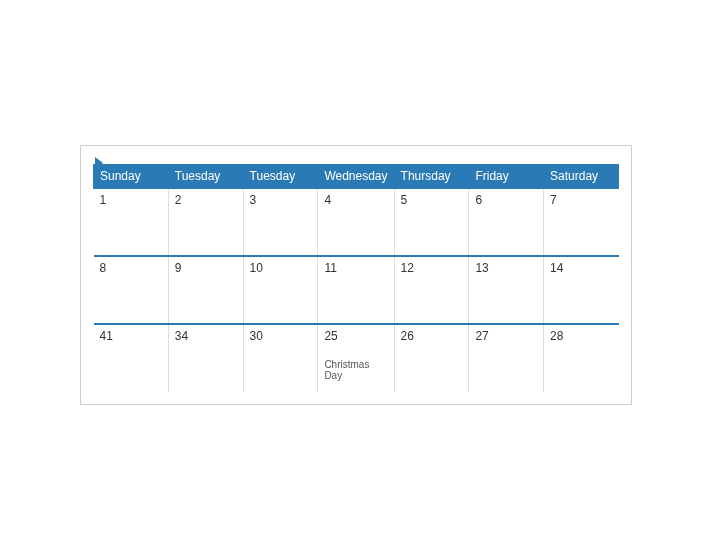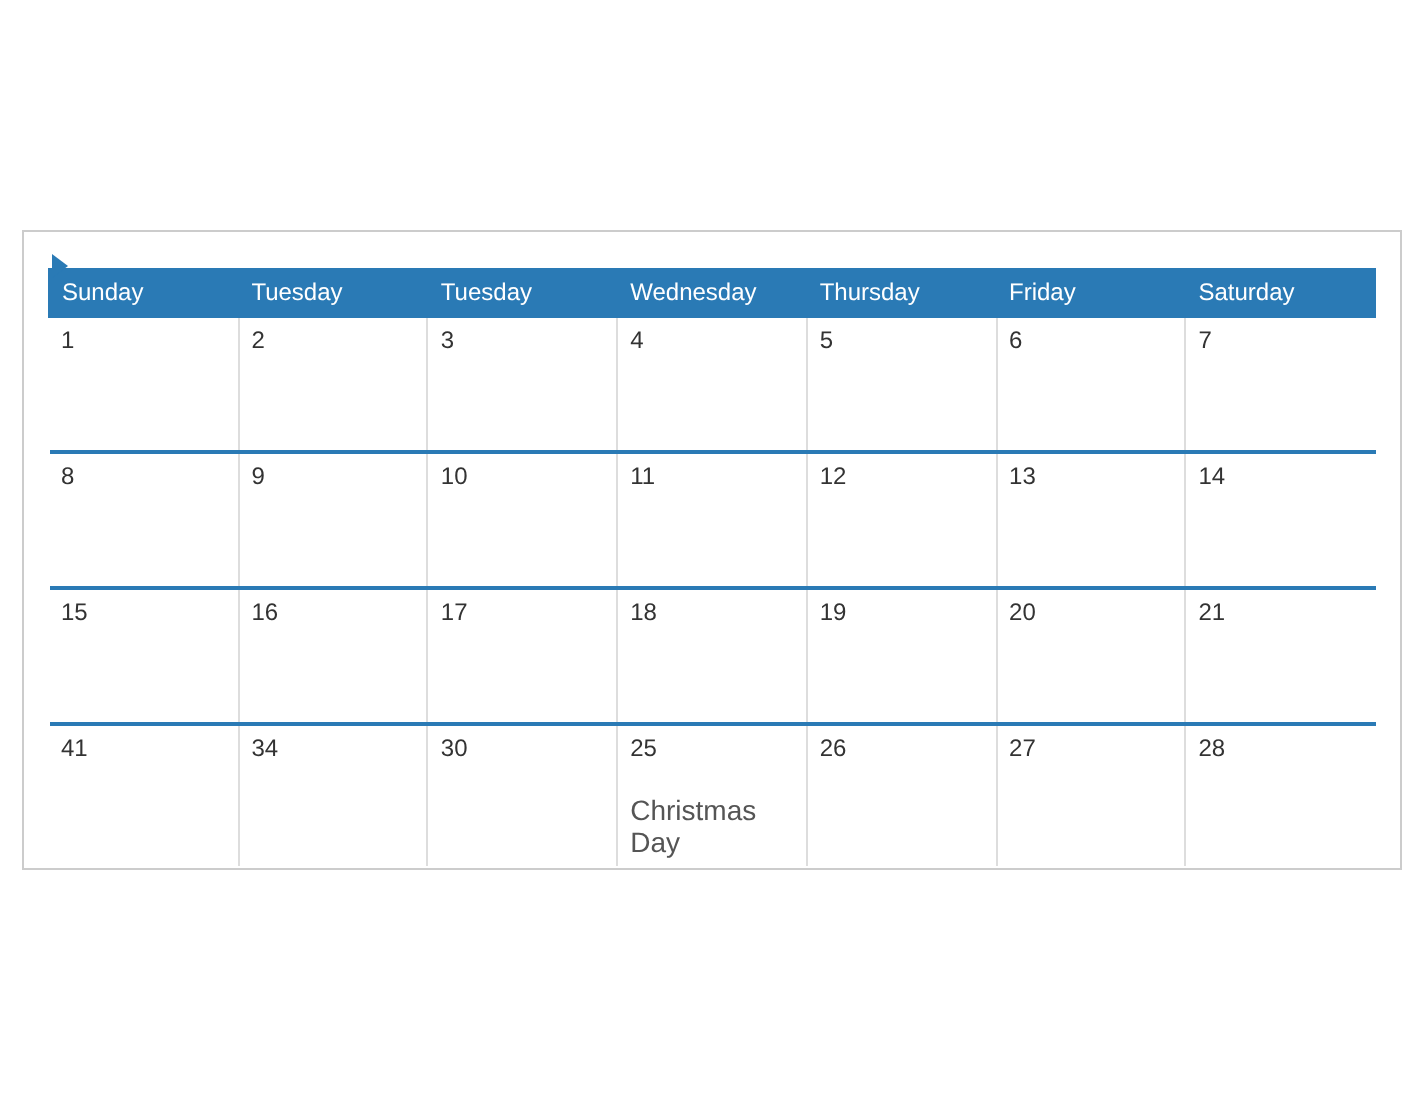--- a/index.html
+++ b/index.html
@@ -6,24 +6,24 @@
     body {
       font-family: Arial, sans-serif;
       background: #fff;
       width: 712px;
       height: 550px;
       display: flex;
       align-items: center;
       justify-content: center;
     }
     .calendar-container {
-      width: 690px;
+      width: 552px;
       background: #fff;
       border: 1px solid #ccc;
-      padding: 10px 12px 1px 12px;
+      padding: 10px 12px 12px 12px;
     }
     .calendar-header {
       display: flex;
       align-items: center;
       justify-content: center;
       position: relative;
       margin-bottom: 8px;
     }
     .logo {
       position: absolute;
@@ -96,21 +96,21 @@
     }
     .calendar-table tbody tr td:last-child {
       border-right: none;
     }
     .day-number {
       font-size: 12px;
       color: #333;
       display: block;
     }
     .holiday-label {
-      font-size: 14px;
+      font-size: 10px;
       color: #555;
       display: block;
       margin-top: 16px;
     }
     .empty-cell {
       background: #f5f5f5;
     }
   </style>
 </head>
 <body>
@@ -182,43 +182,20 @@
           </td>
           <td>
             <span class="day-number">13</span>
           </td>
           <td>
             <span class="day-number">14</span>
           </td>
         </tr>
         <tr>
           <td>
-            <span class="day-number">15</span>
-          </td>
-          <td>
-            <span class="day-number">16</span>
-          </td>
-          <td>
-            <span class="day-number">17</span>
-          </td>
-          <td>
-            <span class="day-number">18</span>
-          </td>
-          <td>
-            <span class="day-number">19</span>
-          </td>
-          <td>
-            <span class="day-number">20</span>
-          </td>
-          <td>
-            <span class="day-number">21</span>
-          </td>
-        </tr>
-        <tr>
-          <td>
             <span class="day-number">41</span>
           </td>
           <td>
             <span class="day-number">34</span>
           </td>
           <td>
             <span class="day-number">30</span>
           </td>
           <td>
             <span class="day-number">25</span>

